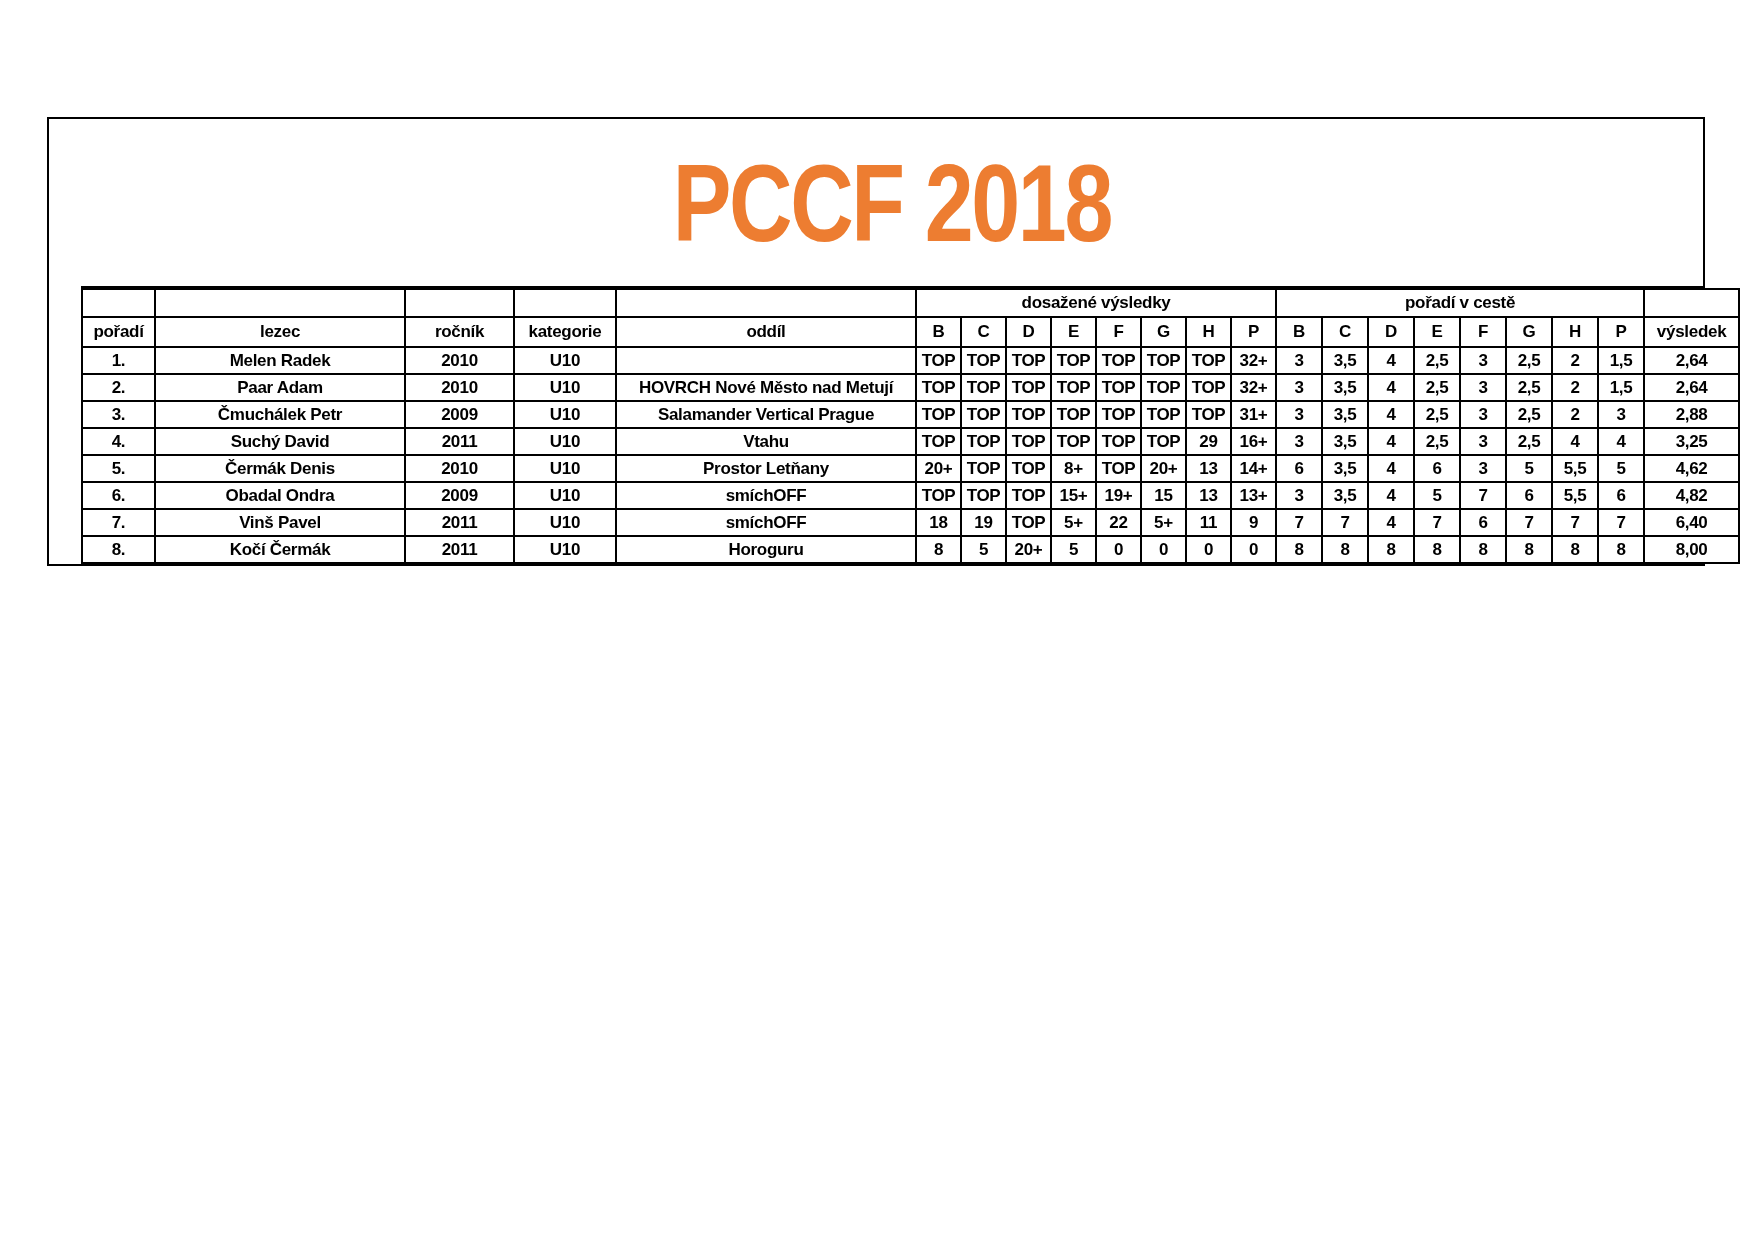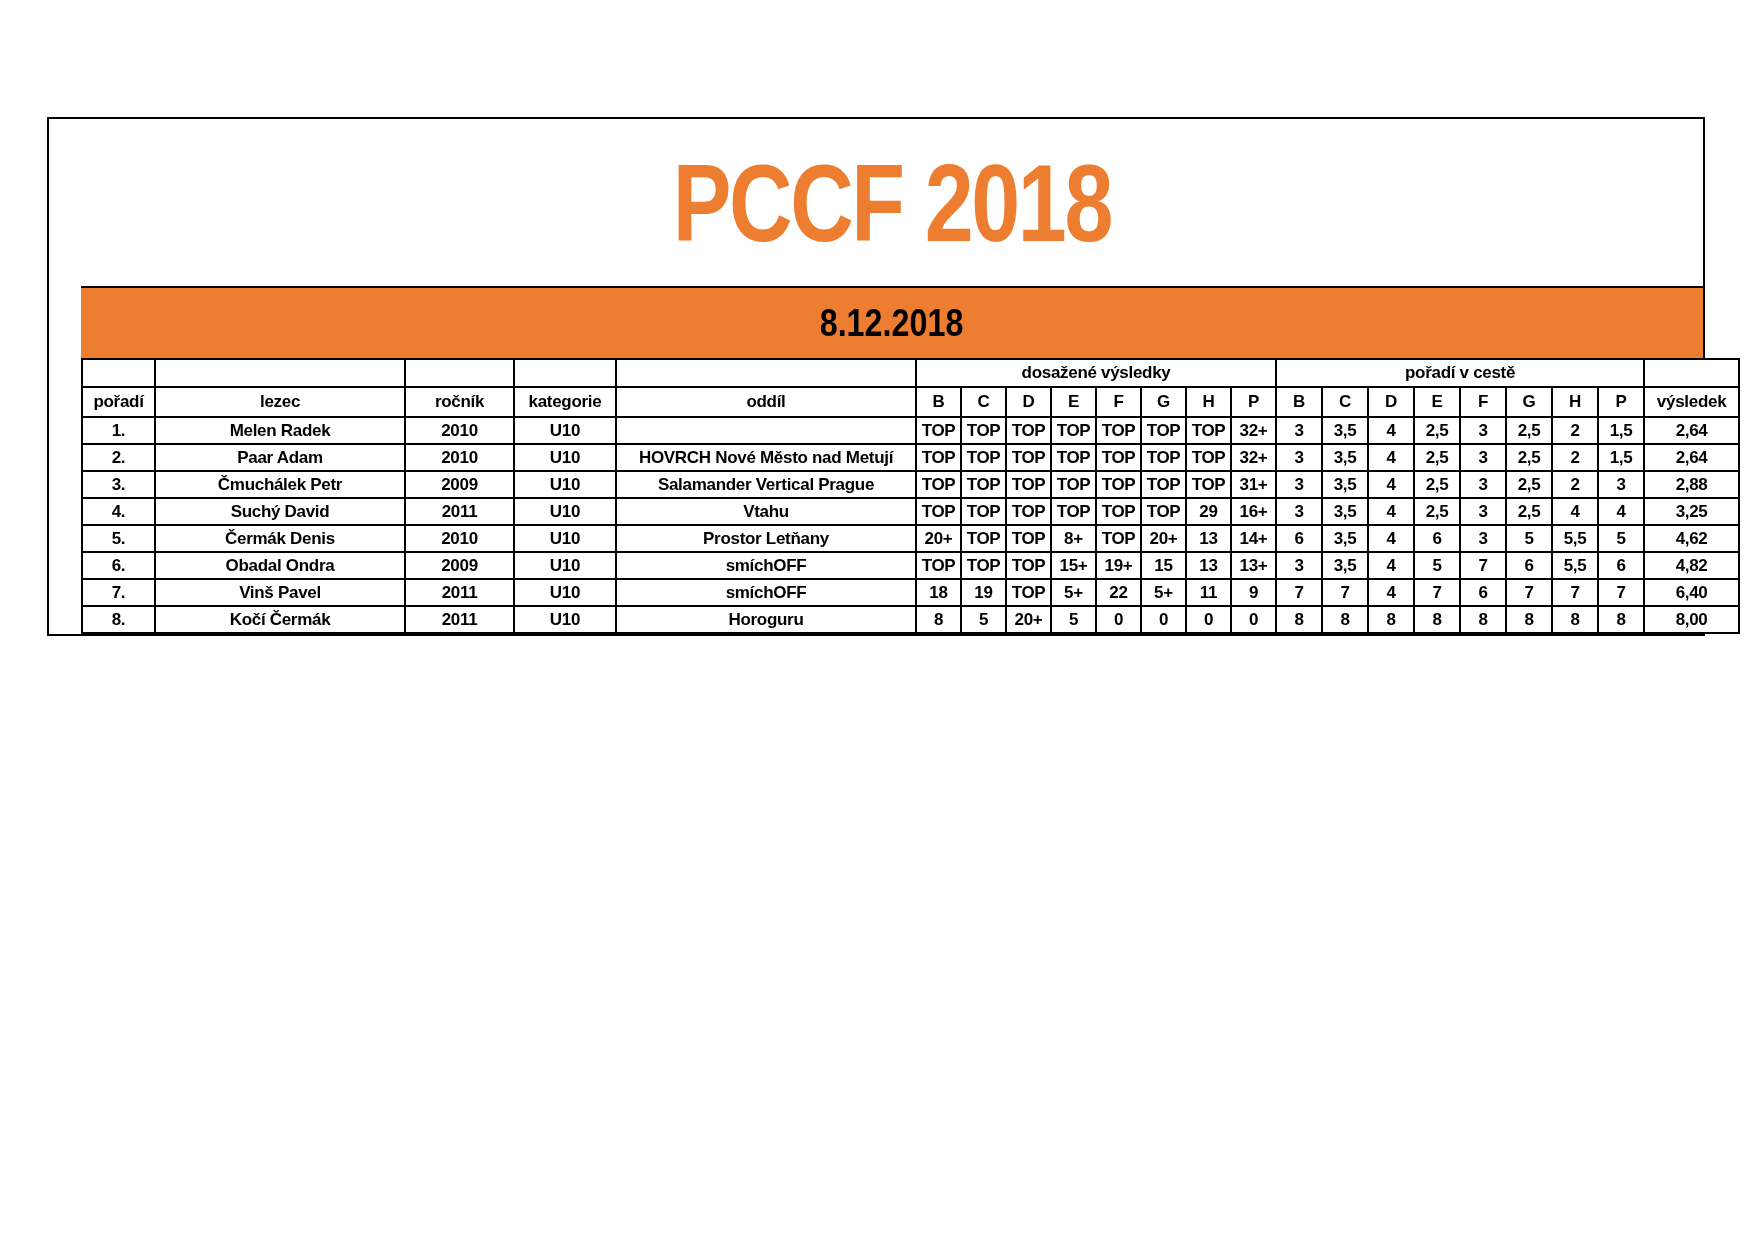--- a/index.html
+++ b/index.html
@@ -63,23 +63,20 @@
 </head>
 <body>
 
 <div class="frame">
 
   <div class="title-box">
     <div class="title-text">PCCF 2018</div>
   </div>
 
 
-  <div class="date-band">
-    <div class="date-text">8.12.2018</div>
-  </div>
 
   <table class="results">
     <colgroup>
       <col class="col-poradi">
         <col class="col-lezec">
         <col class="col-rocnik">
         <col class="col-kateg">
         <col class="col-oddil">
       <col class="col-res">
         <col class="col-res">

